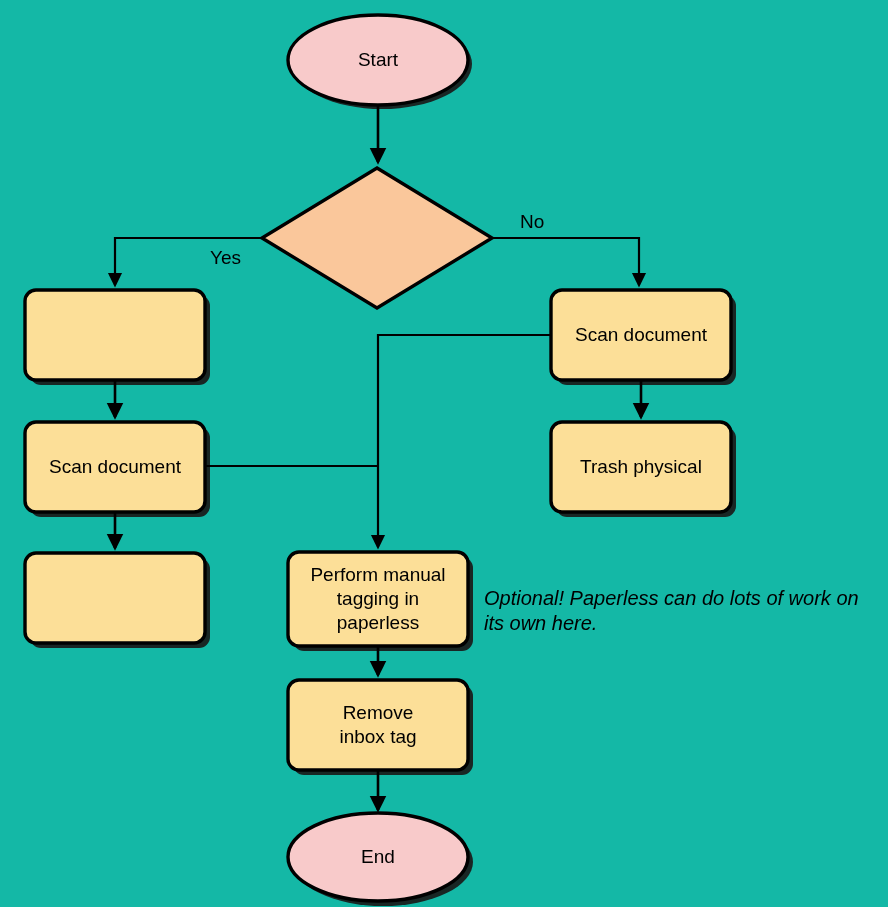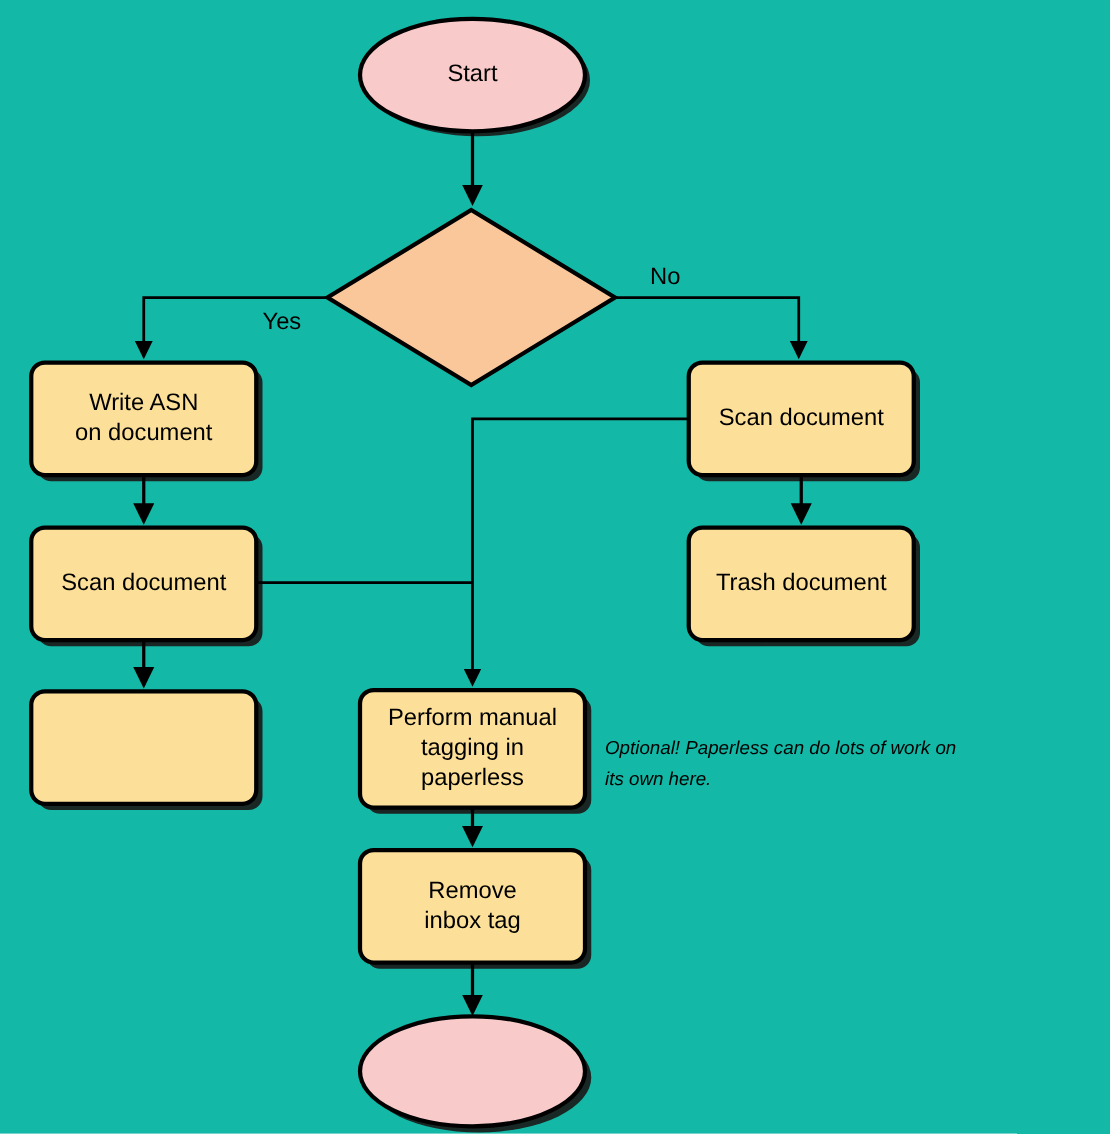--- a/index.html
+++ b/index.html
@@ -47,21 +47,21 @@
     font-size: 19px;
     line-height: 22px;
     white-space: nowrap;
     pointer-events: none;
   }
   .note-text {
     position: absolute;
     color: #000000;
     font-family: "Liberation Sans", sans-serif;
     font-style: italic;
-    font-size: 15px;
+    font-size: 20px;
     line-height: 25px;
     white-space: pre-line;
     pointer-events: none;
   }
 </style>
 </head>
 <body>
 
 <div id="flow-root">
 
@@ -117,37 +117,36 @@
       <rect x="551" y="422" width="180" height="90" rx="11" fill="#FCDF98"></rect>
       <rect x="288" y="552" width="180" height="94" rx="11" fill="#FCDF98"></rect>
       <rect x="288" y="680" width="180" height="90" rx="11" fill="#FCDF98"></rect>
       <ellipse cx="378" cy="857" rx="90" ry="44" fill="#F8CACA"></ellipse>
     </g>
   </svg>
 
   <div class="node-label" style="left:288px; top:15px; width:180px; height:90px;">Start</div>
 
 
-  <div class="node-label" style="left:25px; top:290px; width:180px; height:90px;">Write ASN
-on document</div>
 
   <div class="node-label" style="left:25px; top:422px; width:180px; height:90px;">Scan document</div>
 
 
   <div class="node-label" style="left:551px; top:290px; width:180px; height:90px;">Scan document</div>
 
-  <div class="node-label" style="left:551px; top:422px; width:180px; height:90px;">Trash document</div>
+  <div class="node-label" style="left:551px; top:422px; width:180px; height:90px;">Trash physical</div>
 
   <div class="node-label" style="left:288px; top:552px; width:180px; height:94px;">Perform manual
 tagging in
 paperless</div>
 
   <div class="node-label" style="left:288px; top:680px; width:180px; height:90px;">Remove
 inbox tag</div>
 
+  <div class="node-label" style="left:288px; top:813px; width:180px; height:88px;">End</div>
 
   <div class="edge-label" style="left:210px; top:211px;margin-top:36px;">Yes</div>
 
   <div class="edge-label" style="left:520px; top:211px;">No</div>
 
   <div class="note-text" style="left:484px; top:586px; width:400px;">Optional! Paperless can do lots of work on
 its own here.</div>
 
 </div>
 

